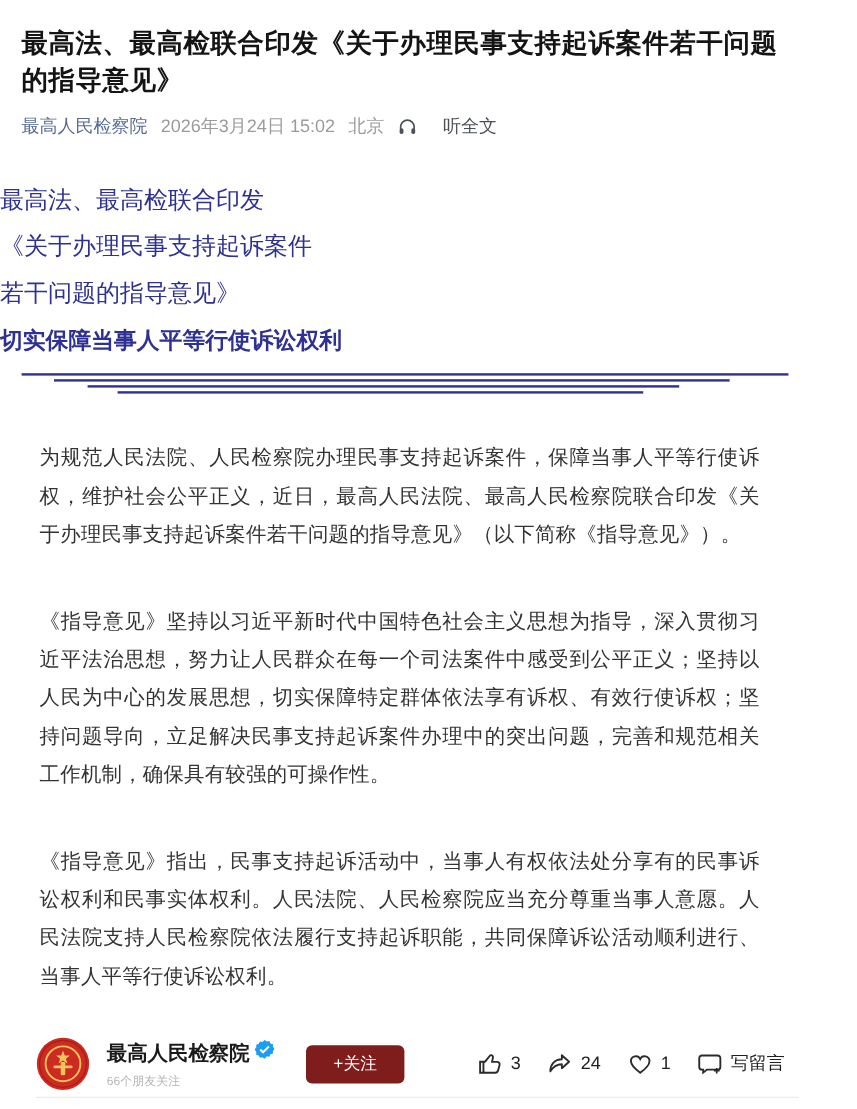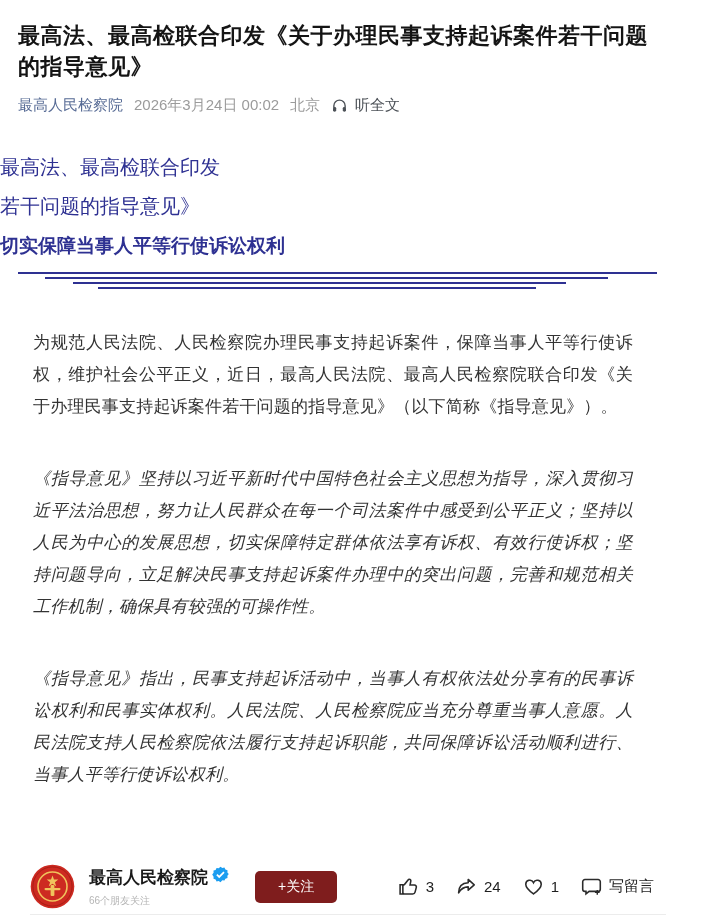--- a/index.html
+++ b/index.html
@@ -28,21 +28,21 @@
     gap: 11px;
     padding: 14px 18px 0 18px;
     font-size: 15px;
     white-space: nowrap;
   }
   .byline-account { color: #576b95; cursor: pointer; }
   .byline-meta { color: #9b9b9b; }
   .byline-listen {
     display: flex;
     align-items: center;
-    gap: 7px;
+    gap: 21px;
     color: #4c5157;
     cursor: pointer;
   }
   .byline-listen svg { display: block; }
 
   
   .headline {
     margin-top: 33px;
     text-align: left;
     color: #2e3192;
@@ -62,21 +62,21 @@
   .body-text {
     margin-top: 38px;
     padding: 0 29px;
     color: #333333;
     font-size: 17px;
     line-height: 32px;
     text-align: justify;
     letter-spacing: 0.2px;
   }
   .body-text p { margin: 4px; }
-  .body-text p + p { margin-top: 40px; font-style: italic; }
+  .body-text p + p { margin-top: 40px; }
 
   
   .footer {
     position: absolute;
     left: 30px;
     right: 12px;
     top: 864px;
     display: flex;
     align-items: center;
   }
@@ -129,36 +129,37 @@
 </style>
 </head>
 <body>
 
 <div class="page">
 
   <h1 class="title">最高法、最高检联合印发《关于办理民事支持起诉案件若干问题的指导意见》</h1>
 
   <div class="byline">
     <span class="byline-account">最高人民检察院</span>
-    <span class="byline-meta">2026年3月24日 00:02</span>
+    <span class="byline-meta">2026年3月24日 15:02</span>
     <span class="byline-meta">北京</span>
     <span class="byline-listen">
       <span>
         <svg width="17" height="17" viewBox="0 0 16 16" fill="none" stroke="#4c5157" stroke-width="1.3">
           <path d="M2.7 10V8.2a5.3 5.3 0 0 1 10.6 0V10"></path>
           <rect x="1.9" y="9.3" width="3" height="4.6" rx="1.4" fill="#4c5157" stroke="none"></rect>
           <rect x="11.1" y="9.3" width="3" height="4.6" rx="1.4" fill="#4c5157" stroke="none"></rect>
         </svg>
       </span>
       <span>听全文</span>
     </span>
   </div>
 
   <div class="headline">
     <div class="hl-line">最高法、最高检联合印发</div>
+    <div class="hl-line">《关于办理民事支持起诉案件</div>
     <div class="hl-line">若干问题的指导意见》</div>
     <div class="hl-bold">切实保障当事人平等行使诉讼权利</div>
   </div>
 
   <div class="divider">
     <div class="dl dl-1"></div>
     <div class="dl dl-2"></div>
     <div class="dl dl-3"></div>
     <div class="dl dl-4"></div>
   </div>

